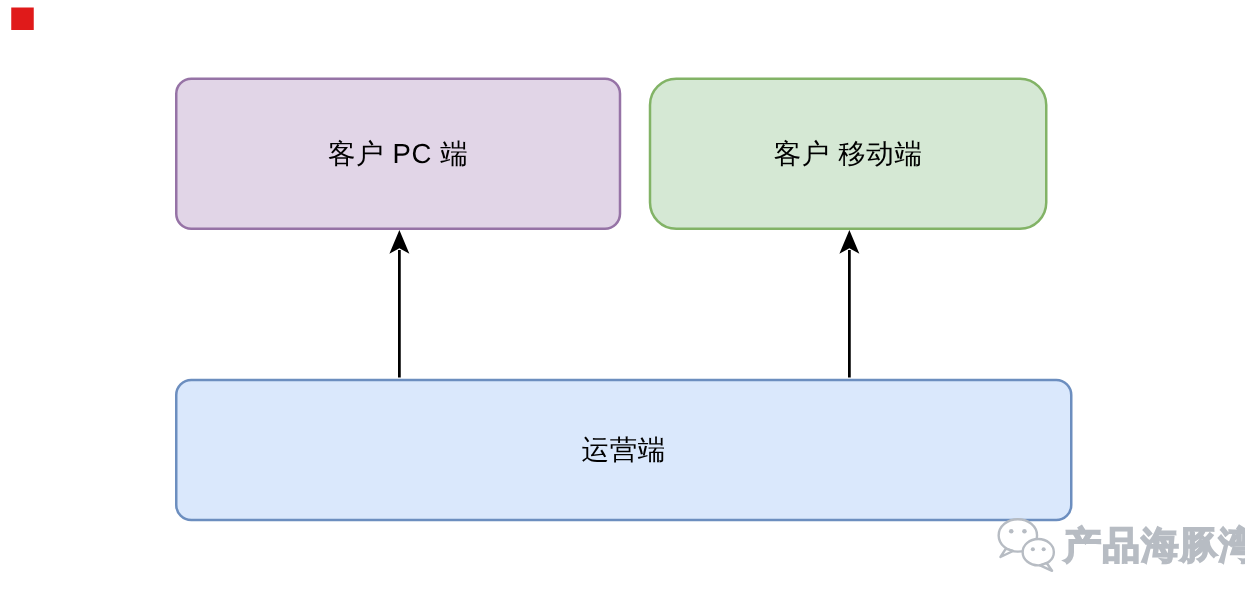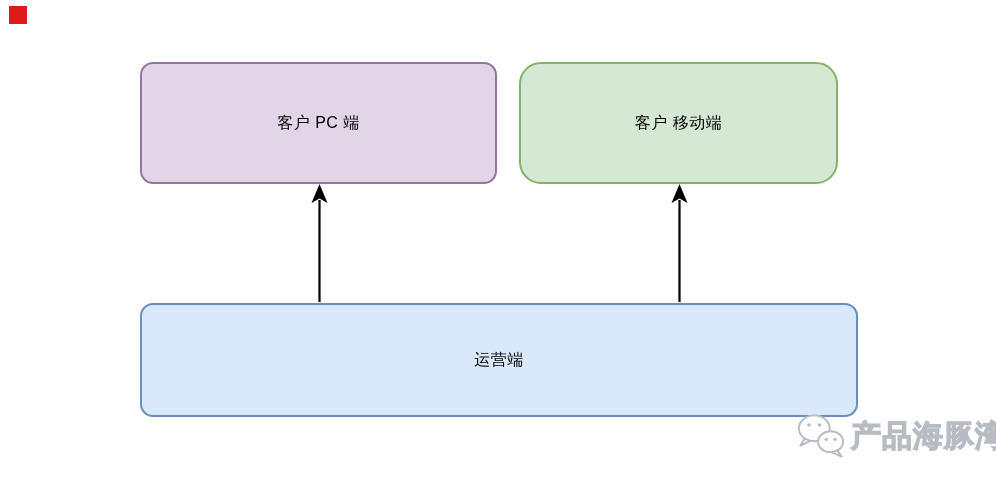--- a/index.html
+++ b/index.html
@@ -22,21 +22,21 @@
   .node{
     position:absolute;
     box-sizing:border-box;
     border:2px solid;
     border-radius:13px;
     display:flex;
     align-items:center;
     justify-content:center;
   }
   .node .label{
-    font-size:16px;
+    font-size:22px;
     font-weight:400;
     color:#000;
     letter-spacing:0.5px;
     white-space:nowrap;
   }
   .node-customer-pc{ left:140px; top:62px; width:357px; height:122px; }
   .node-customer-mobile{ left:519px; top:62px; width:319px; height:122px; }
   .node-operations{ left:140px; top:303px; width:718px; height:114px; }
   .edges-overlay{
     position:absolute;

